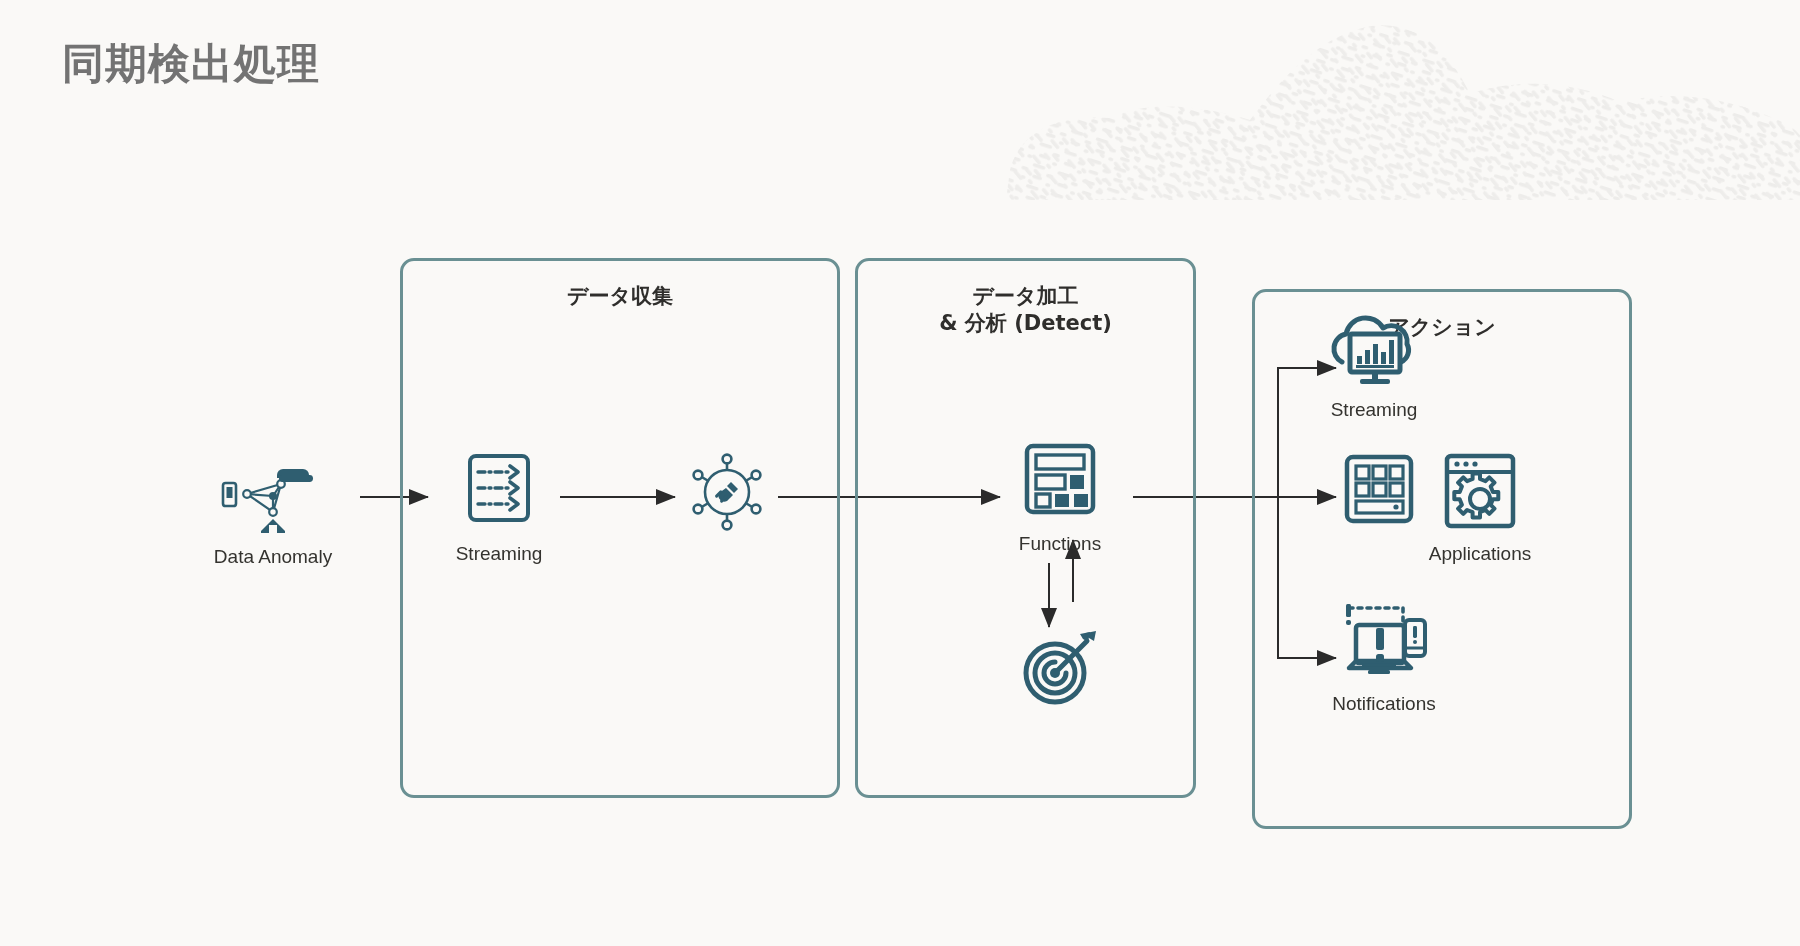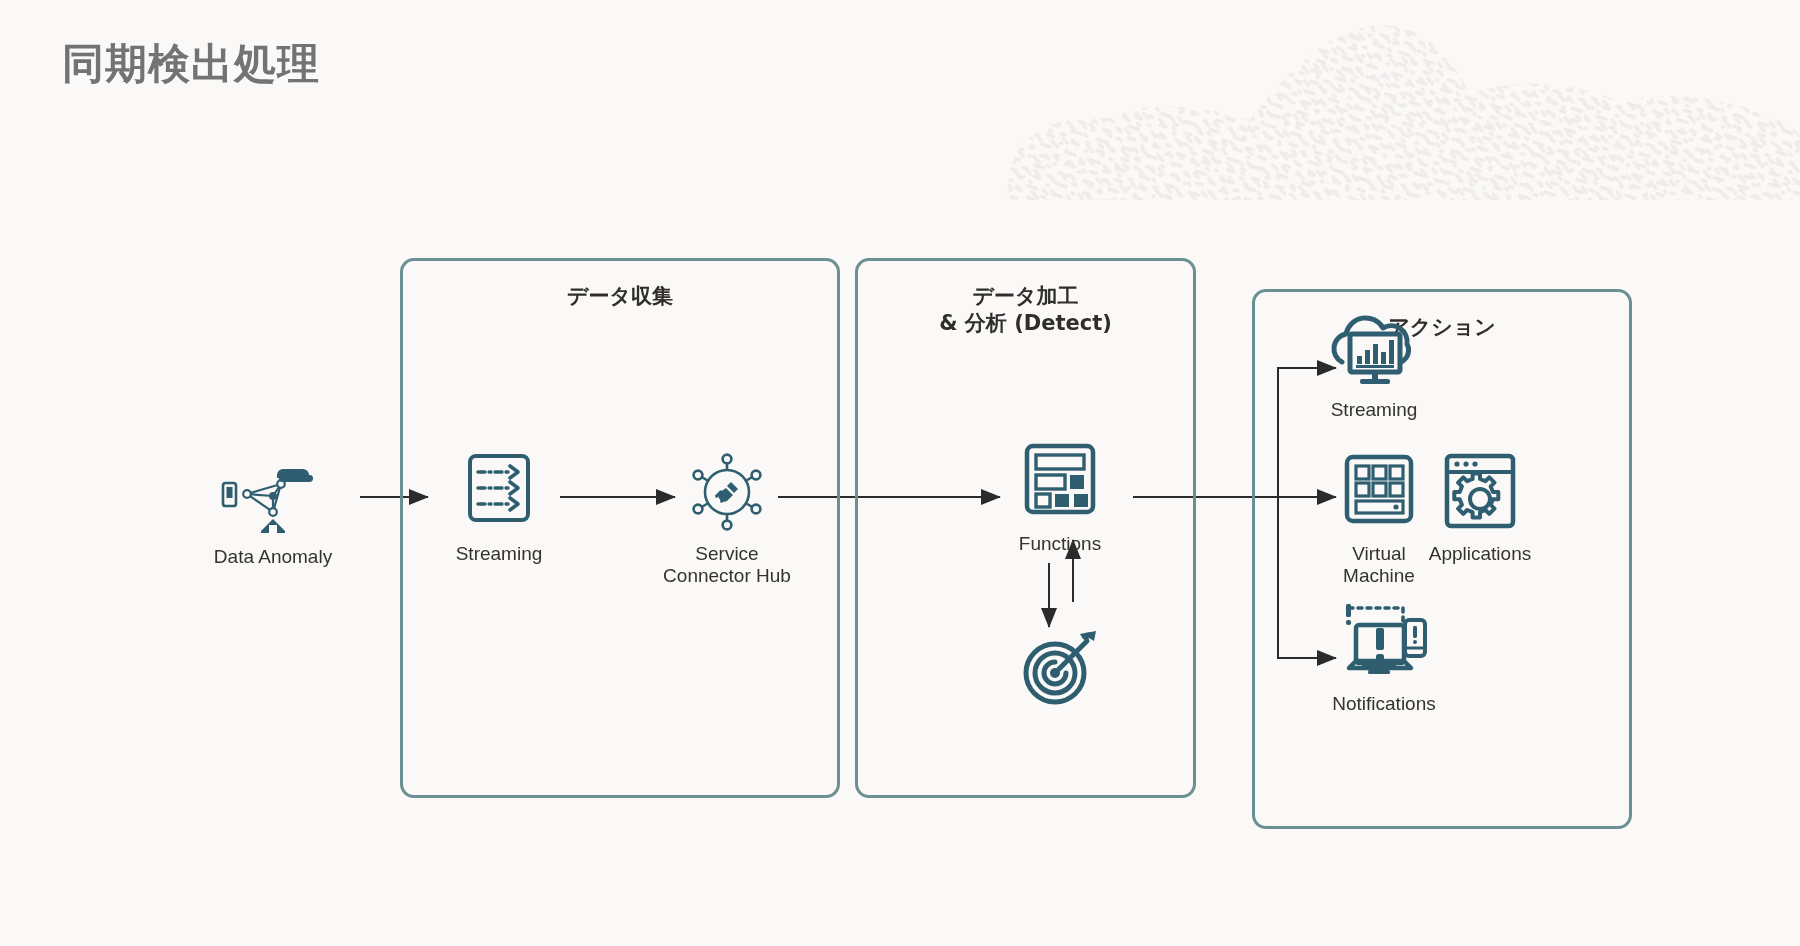--- a/index.html
+++ b/index.html
@@ -238,22 +238,20 @@
         <circle cx="71" cy="57" r="4.4"></circle>
       </g>
       <g fill="#2f5e70">
         <path d="M46,30 l7,7 -4,4 -7,-7 z"></path>
         <path d="M41,36 l7,7 -6,6 a6,6 0 0 1 -8,-8 z"></path>
         <rect x="29" y="41" width="9" height="3" rx="1.5" transform="rotate(-45 33 42)"></rect>
         <rect x="34" y="46" width="9" height="3" rx="1.5" transform="rotate(-45 38 47)"></rect>
       </g>
     </svg>
   </span>
-  <span class="node-label">Service
-Connector Hub</span>
 </div>
 
 <div class="node" id="node-functions">
   <span class="icon-wrap">
     <svg class="icon-svg" width="82" height="80" viewBox="0 0 82 80" xmlns="http://www.w3.org/2000/svg">
       <rect x="8" y="4" width="66" height="66" rx="6" fill="none" stroke="#2f5e70" stroke-width="4.5"></rect>
       <rect x="17" y="13" width="48" height="14" fill="none" stroke="#2f5e70" stroke-width="3.4"></rect>
       <rect x="17" y="33" width="29" height="14" fill="none" stroke="#2f5e70" stroke-width="3.4"></rect>
       <rect x="51" y="33" width="14" height="14" fill="#2f5e70"></rect>
       <rect x="17" y="52" width="14" height="13" fill="none" stroke="#2f5e70" stroke-width="3.4"></rect>
@@ -313,22 +311,20 @@
         <rect x="34" y="14" width="13" height="13"></rect>
         <rect x="51" y="14" width="13" height="13"></rect>
         <rect x="17" y="31" width="13" height="13"></rect>
         <rect x="34" y="31" width="13" height="13"></rect>
         <rect x="51" y="31" width="13" height="13"></rect>
         <rect x="17" y="49" width="47" height="12"></rect>
       </g>
       <circle cx="57" cy="55" r="2.6" fill="#2f5e70"></circle>
     </svg>
   </span>
-  <span class="node-label">Virtual
-Machine</span>
 </div>
 
 <div class="node" id="node-apps">
   <span class="icon-wrap">
     <svg class="icon-svg" width="82" height="82" viewBox="0 0 82 82" xmlns="http://www.w3.org/2000/svg">
       <rect x="8" y="4" width="66" height="70" rx="4" fill="none" stroke="#2f5e70" stroke-width="4.5"></rect>
       <line x1="8" y1="20" x2="74" y2="20" stroke="#2f5e70" stroke-width="4"></line>
       <g fill="#2f5e70">
         <circle cx="18" cy="12" r="2.6"></circle>
         <circle cx="27" cy="12" r="2.6"></circle>

